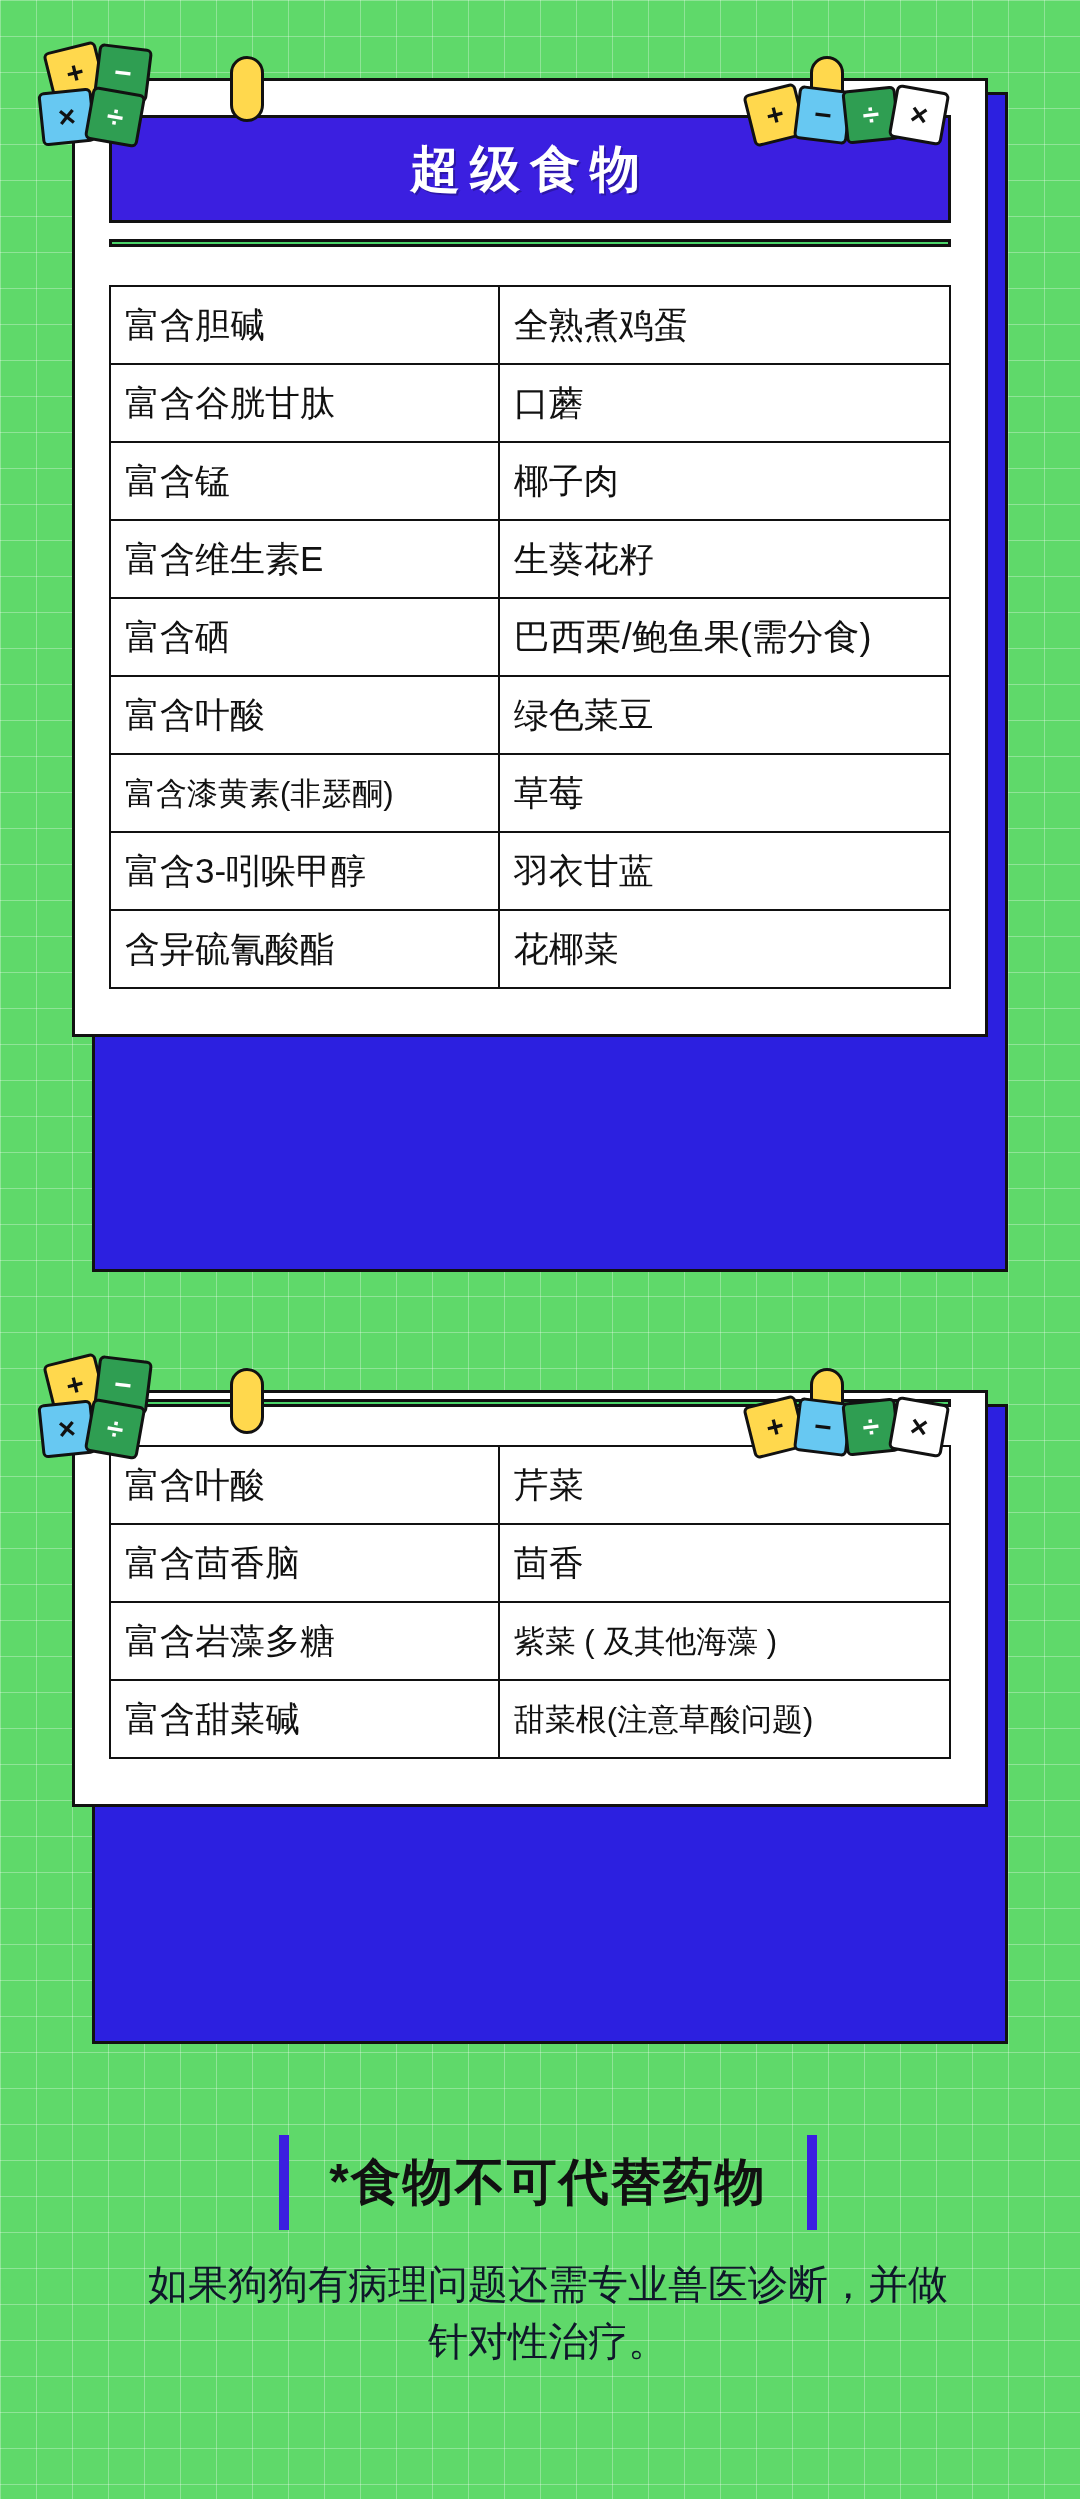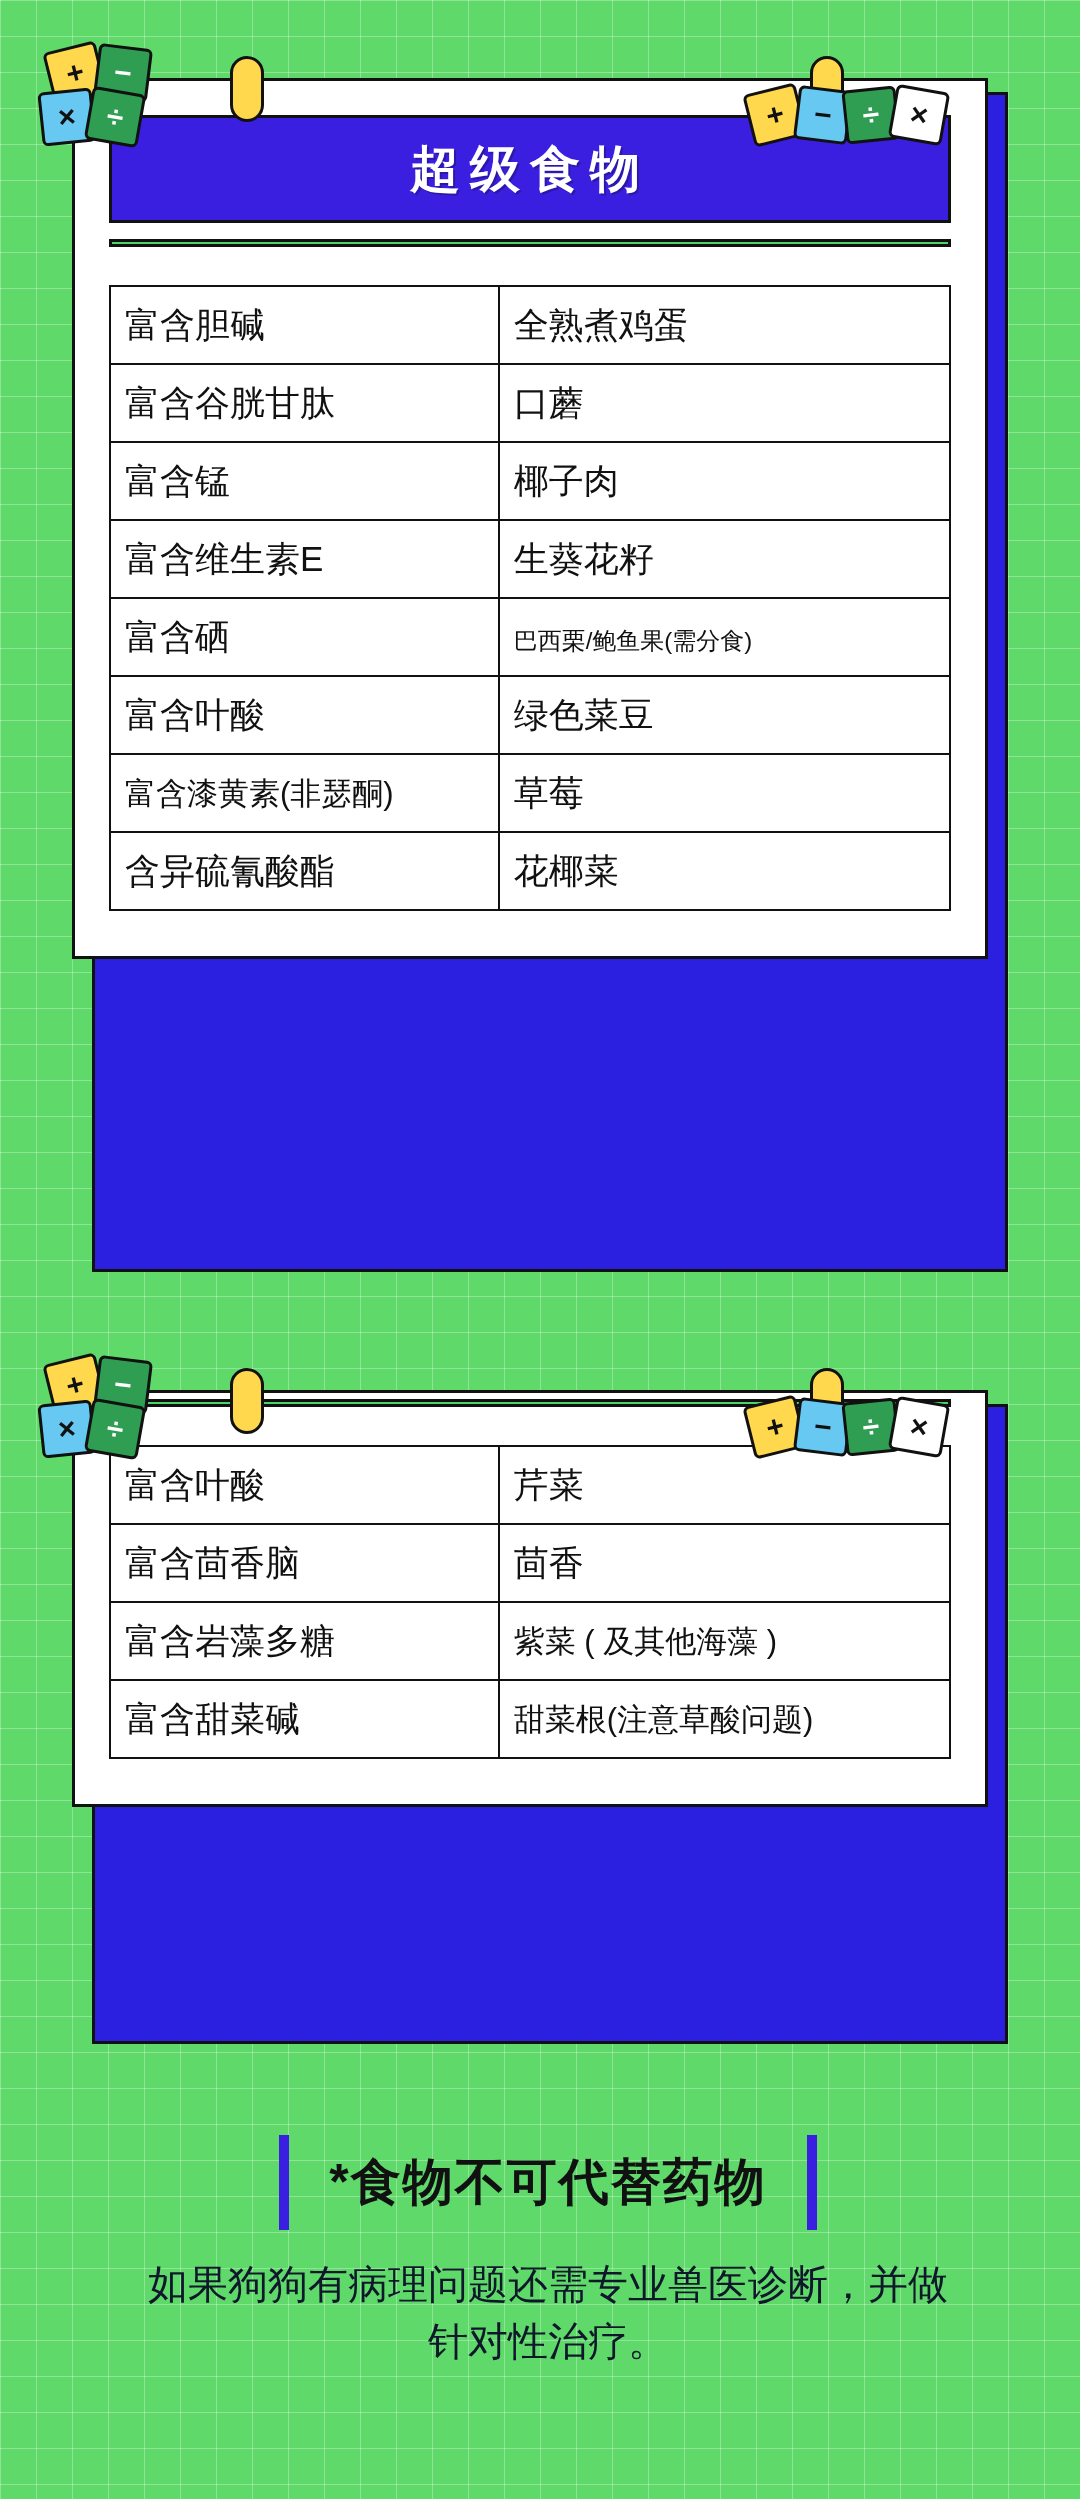--- a/index.html
+++ b/index.html
@@ -95,21 +95,21 @@
     font-size: 35px;
     color: #111;
     white-space: nowrap;
     overflow: hidden;
     height: 56px;
     vertical-align: middle;
   }
   table.data td.col-a { width: 46%; }
   table.data td.col-b { width: 54%; }
   td .shrink { font-size: 31px; }
-  td .shrink2 { font-size: 24px; }
+  td .shrink2 { font-size: 36px; }
 
   
   .pin {
     position: absolute;
     width: 34px;
     height: 66px;
     background: #ffd84d;
     border: 3px solid #111;
     border-radius: 18px;
     box-sizing: border-box;
@@ -228,20 +228,24 @@
           </tr>
           <tr>
             <td class="col-a">富含叶酸</td>
             <td class="col-b">绿色菜豆</td>
           </tr>
           <tr>
             <td class="col-a"><span class="shrink">富含漆黄素(非瑟酮)</span></td>
             <td class="col-b">草莓</td>
           </tr>
           <tr>
+            <td class="col-a">富含3-吲哚甲醇</td>
+            <td class="col-b">羽衣甘蓝</td>
+          </tr>
+          <tr>
             <td class="col-a">含异硫氰酸酯</td>
             <td class="col-b">花椰菜</td>
           </tr>
         </tbody>
       </table>
     </div>
   </div>
 
   <div class="card-wrap" style="top:1390px;">
     <div class="card-shadow" style="height:640px;"></div>

